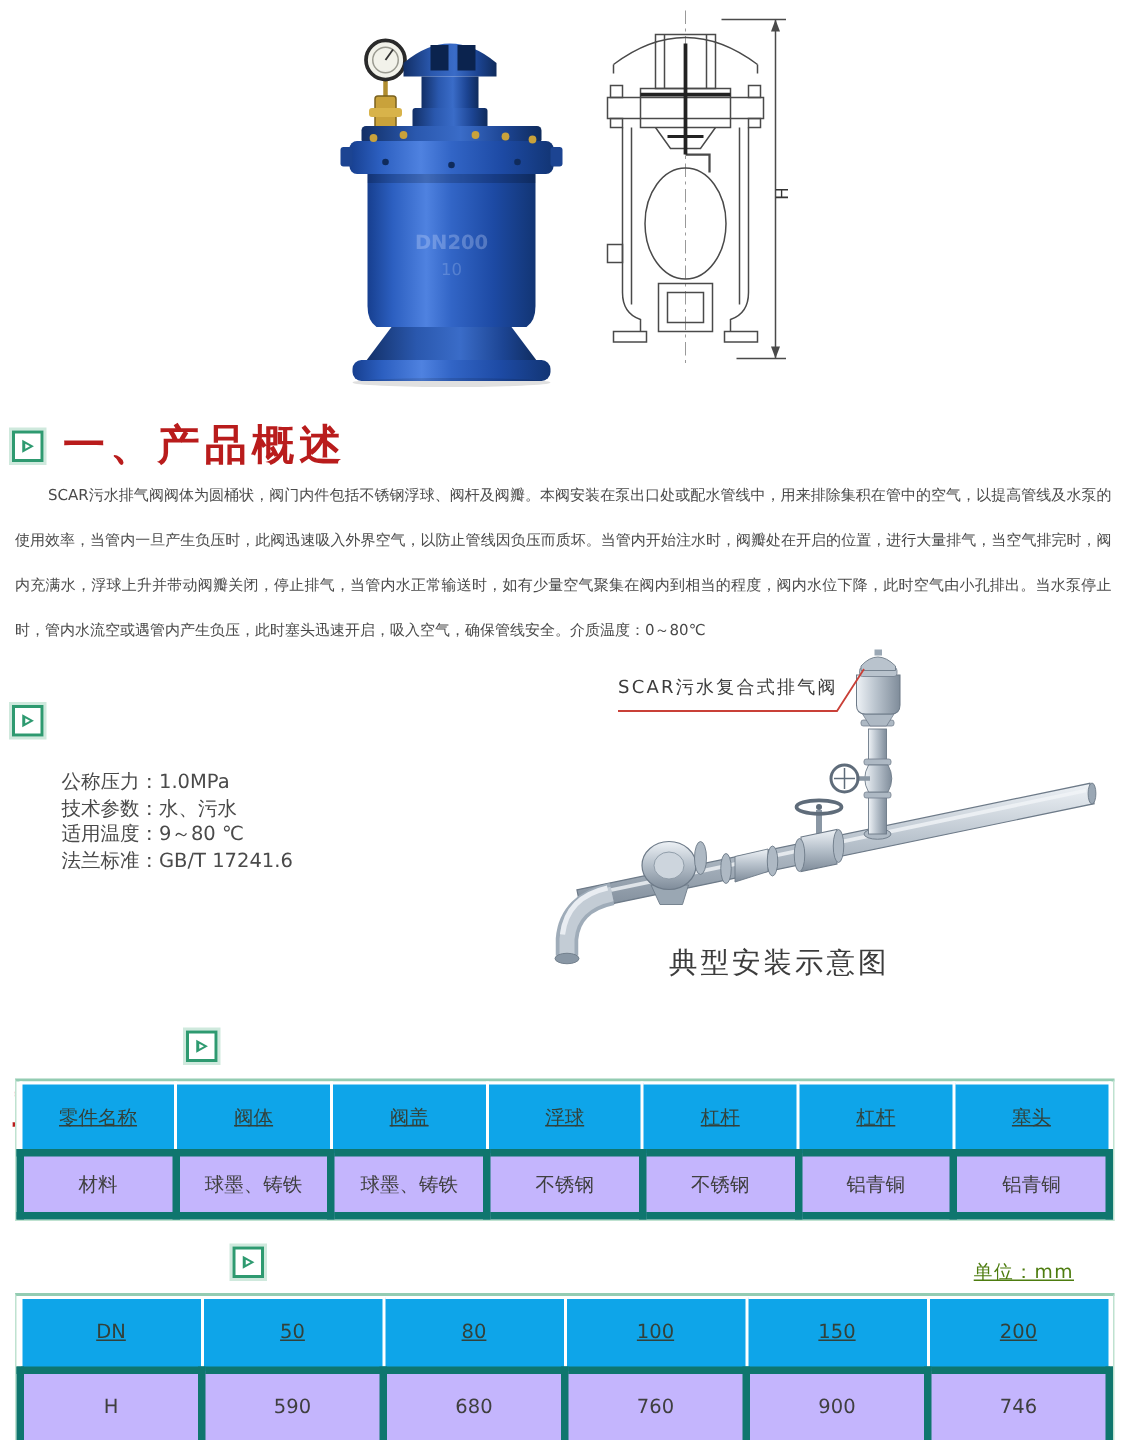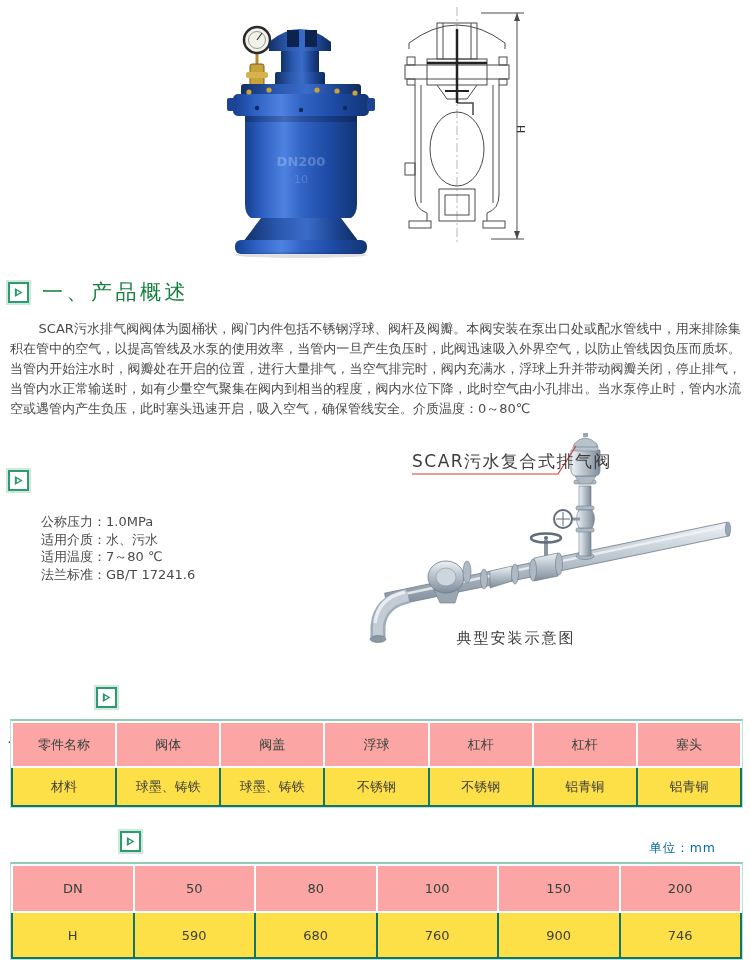--- a/index.html
+++ b/index.html
@@ -3,46 +3,46 @@
 <meta charset="utf-8">
 <style>
   html,body{margin:0;padding:0;background:#ffffff;}
   .page{position:relative;width:750px;height:960px;background:#ffffff;overflow:hidden;
         font-family:"DejaVu Sans","Liberation Sans",sans-serif;color:#4a4a4a;}
 
   
   .sec-head{position:absolute;left:8px;display:flex;align-items:center;gap:13px;}
   .sec-icon{width:17px;height:17px;border:2px solid #2e9a70;background:#ffffff;
             box-shadow:0 0 0 2px #cfe9dd;display:flex;align-items:center;justify-content:center;flex:0 0 auto;}
-  .sec-title{font-size:21px;font-weight:normal;color:#15803d;letter-spacing:3.5px;white-space:nowrap;}
-
-  
-  .overview{position:absolute;top:306px;left:10px;width:731px;font-size:13px;line-height:20px;
+  .sec-title{font-size:28px;font-weight:bold;color:#b91c1c;letter-spacing:3.5px;white-space:nowrap;}
+
+  
+  .overview{position:absolute;top:306px;left:10px;width:731px;font-size:10px;line-height:30px;
             color:#4a4a4a;text-align:justify;text-indent:2.2em;}
 
   
   .specs{position:absolute;top:509px;left:37px;margin:4px;padding:0;list-style:none;
          font-size:13px;line-height:17.6px;color:#4a4a4a;}
   .specs li{white-space:nowrap;}
 
   
-  .diag-label{position:absolute;left:412px;top:450px;font-size:17px;color:#3c3c3c;letter-spacing:1.5px;white-space:nowrap;}
+  .diag-label{position:absolute;left:412px;top:450px;font-size:12px;color:#3c3c3c;letter-spacing:1.5px;white-space:nowrap;}
   .diag-caption{position:absolute;left:446px;top:629px;width:140px;text-align:center;
-                font-size:15px;color:#3c3c3c;letter-spacing:2px;white-space:nowrap;}
+                font-size:19px;color:#3c3c3c;letter-spacing:2px;white-space:nowrap;}
 
   
   .twrap{position:absolute;left:10px;width:731px;border:1px solid #bfe2d0;border-top:2px solid #93ccb2;background:#fff;}
   table.gtable{border-collapse:collapse;width:100%;table-layout:fixed;}
   table.gtable td{text-align:center;font-size:13px;color:#3f3f3f;padding:0;}
-  table.gtable tr.hd td{background:#fca5a5;border:2px solid #ffffff;height:43px;color:#33413a;}
-  table.gtable tr.bd td{background:#fde047;border:2px solid #0f766e;height:37px;}
+  table.gtable tr.hd td{background:#0ea5e9;border:2px solid #ffffff;height:43px;color:#33413a;text-decoration:underline;}
+  table.gtable tr.bd td{background:#c4b5fd;border:5px solid #0f766e;height:37px;}
   #dims-table tr.hd td{height:45px;}
   #dims-table tr.bd td{height:44px;}
 
-  .unit{position:absolute;top:840px;right:34px;font-size:12.5px;color:#0369a1;letter-spacing:1px;}
+  .unit{position:absolute;top:840px;right:34px;font-size:12.5px;color:#4d7c0f;letter-spacing:1px;text-decoration:underline;}
 
   .abs{position:absolute;}
 </style>
 </head>
 <body>
 
 <div class="page">
 
   <svg class="abs" style="left:205px;top:8px;" width="190" height="250" viewBox="0 0 190 250">
     <defs>
@@ -164,22 +164,22 @@
   <div class="sec-head" style="top:470px;">
     <span class="sec-icon">
       <svg width="11" height="11" viewBox="0 0 12 12">
           <path d="M2,1.2 L10.5,6 L2,10.8 Z" fill="#2e9a70"></path>
           <path d="M4.2,4.1 L7.6,6 L4.2,7.9 Z" fill="#ffffff"></path>
         </svg>
     </span>
   </div>
   <ul class="specs">
     <li>公称压力：1.0MPa</li>
-    <li>适用介质：水、污水</li>
-    <li>适用温度：7～80 ℃</li>
+    <li>技术参数：水、污水</li>
+    <li>适用温度：9～80 ℃</li>
     <li>法兰标准：GB/T  17241.6</li>
   </ul>
 
   <svg class="abs" style="left:350px;top:430px;" width="395" height="218" viewBox="0 0 395 218">
     <defs>
       <linearGradient id="pipeV" x1="0" y1="0" x2="0" y2="1">
         <stop offset="0" stop-color="#eef2f6"></stop>
           <stop offset="0.45" stop-color="#b9c3cd"></stop>
           <stop offset="1" stop-color="#7f8c9a"></stop>
       </linearGradient>

